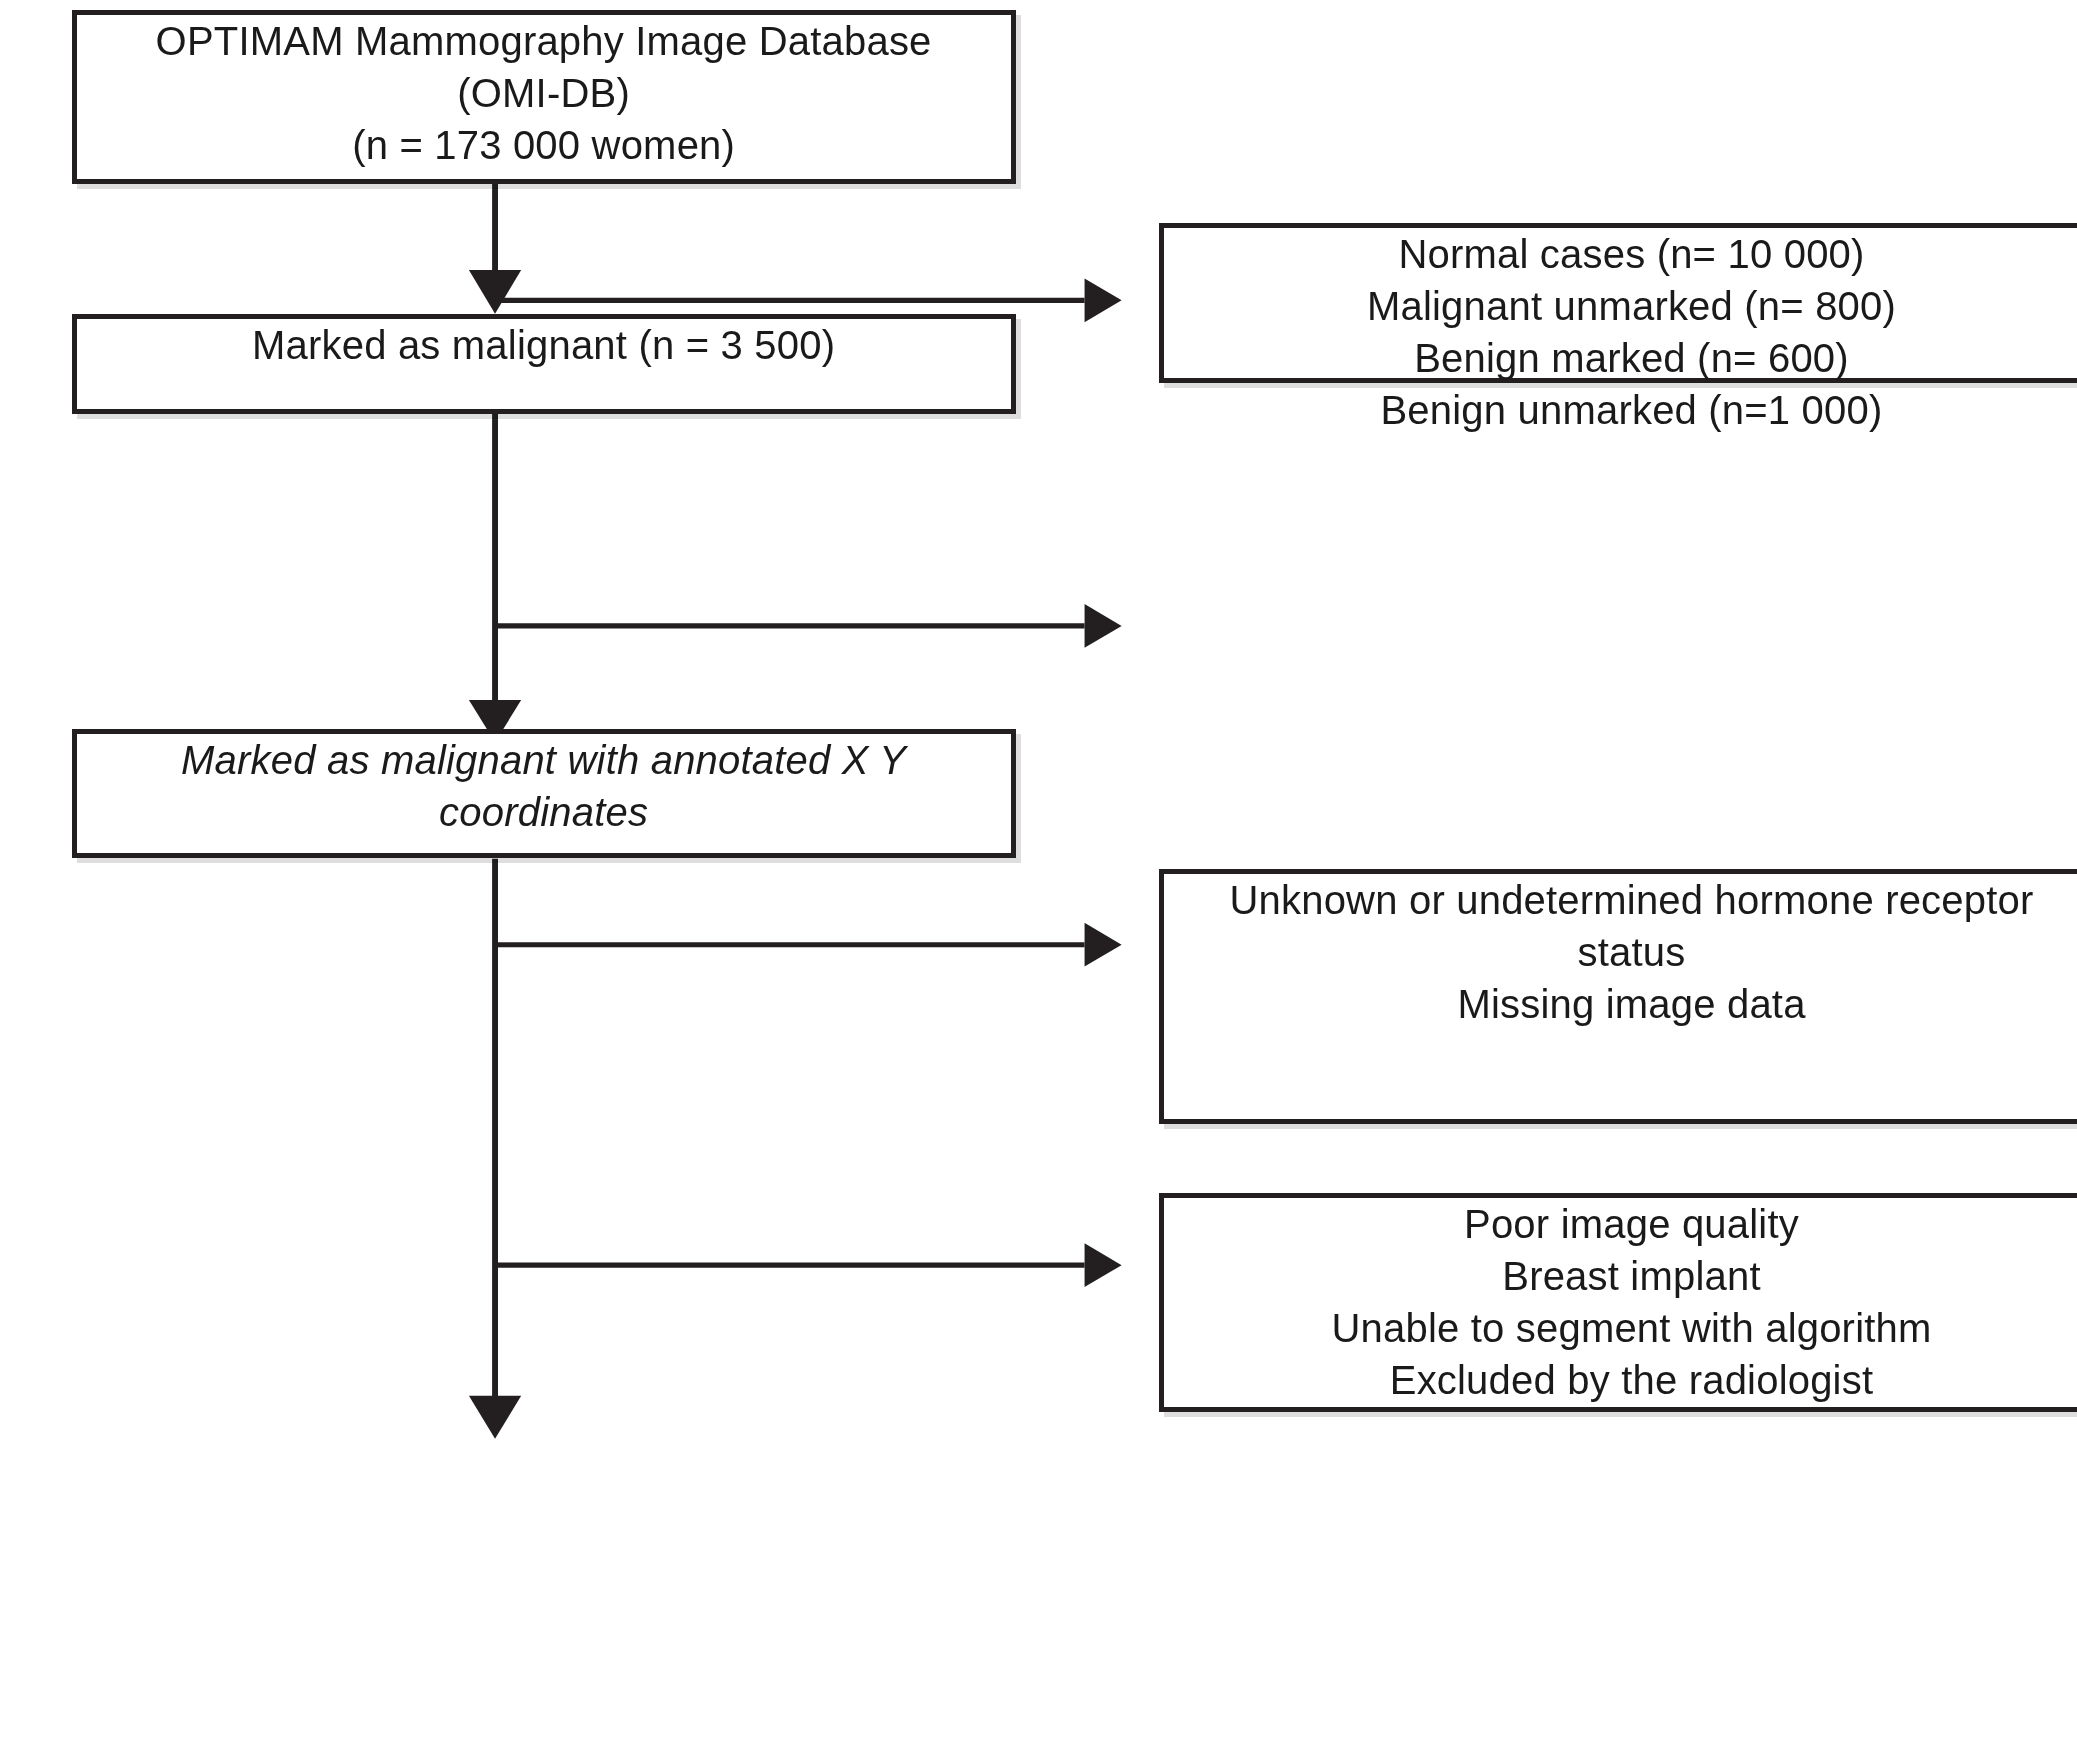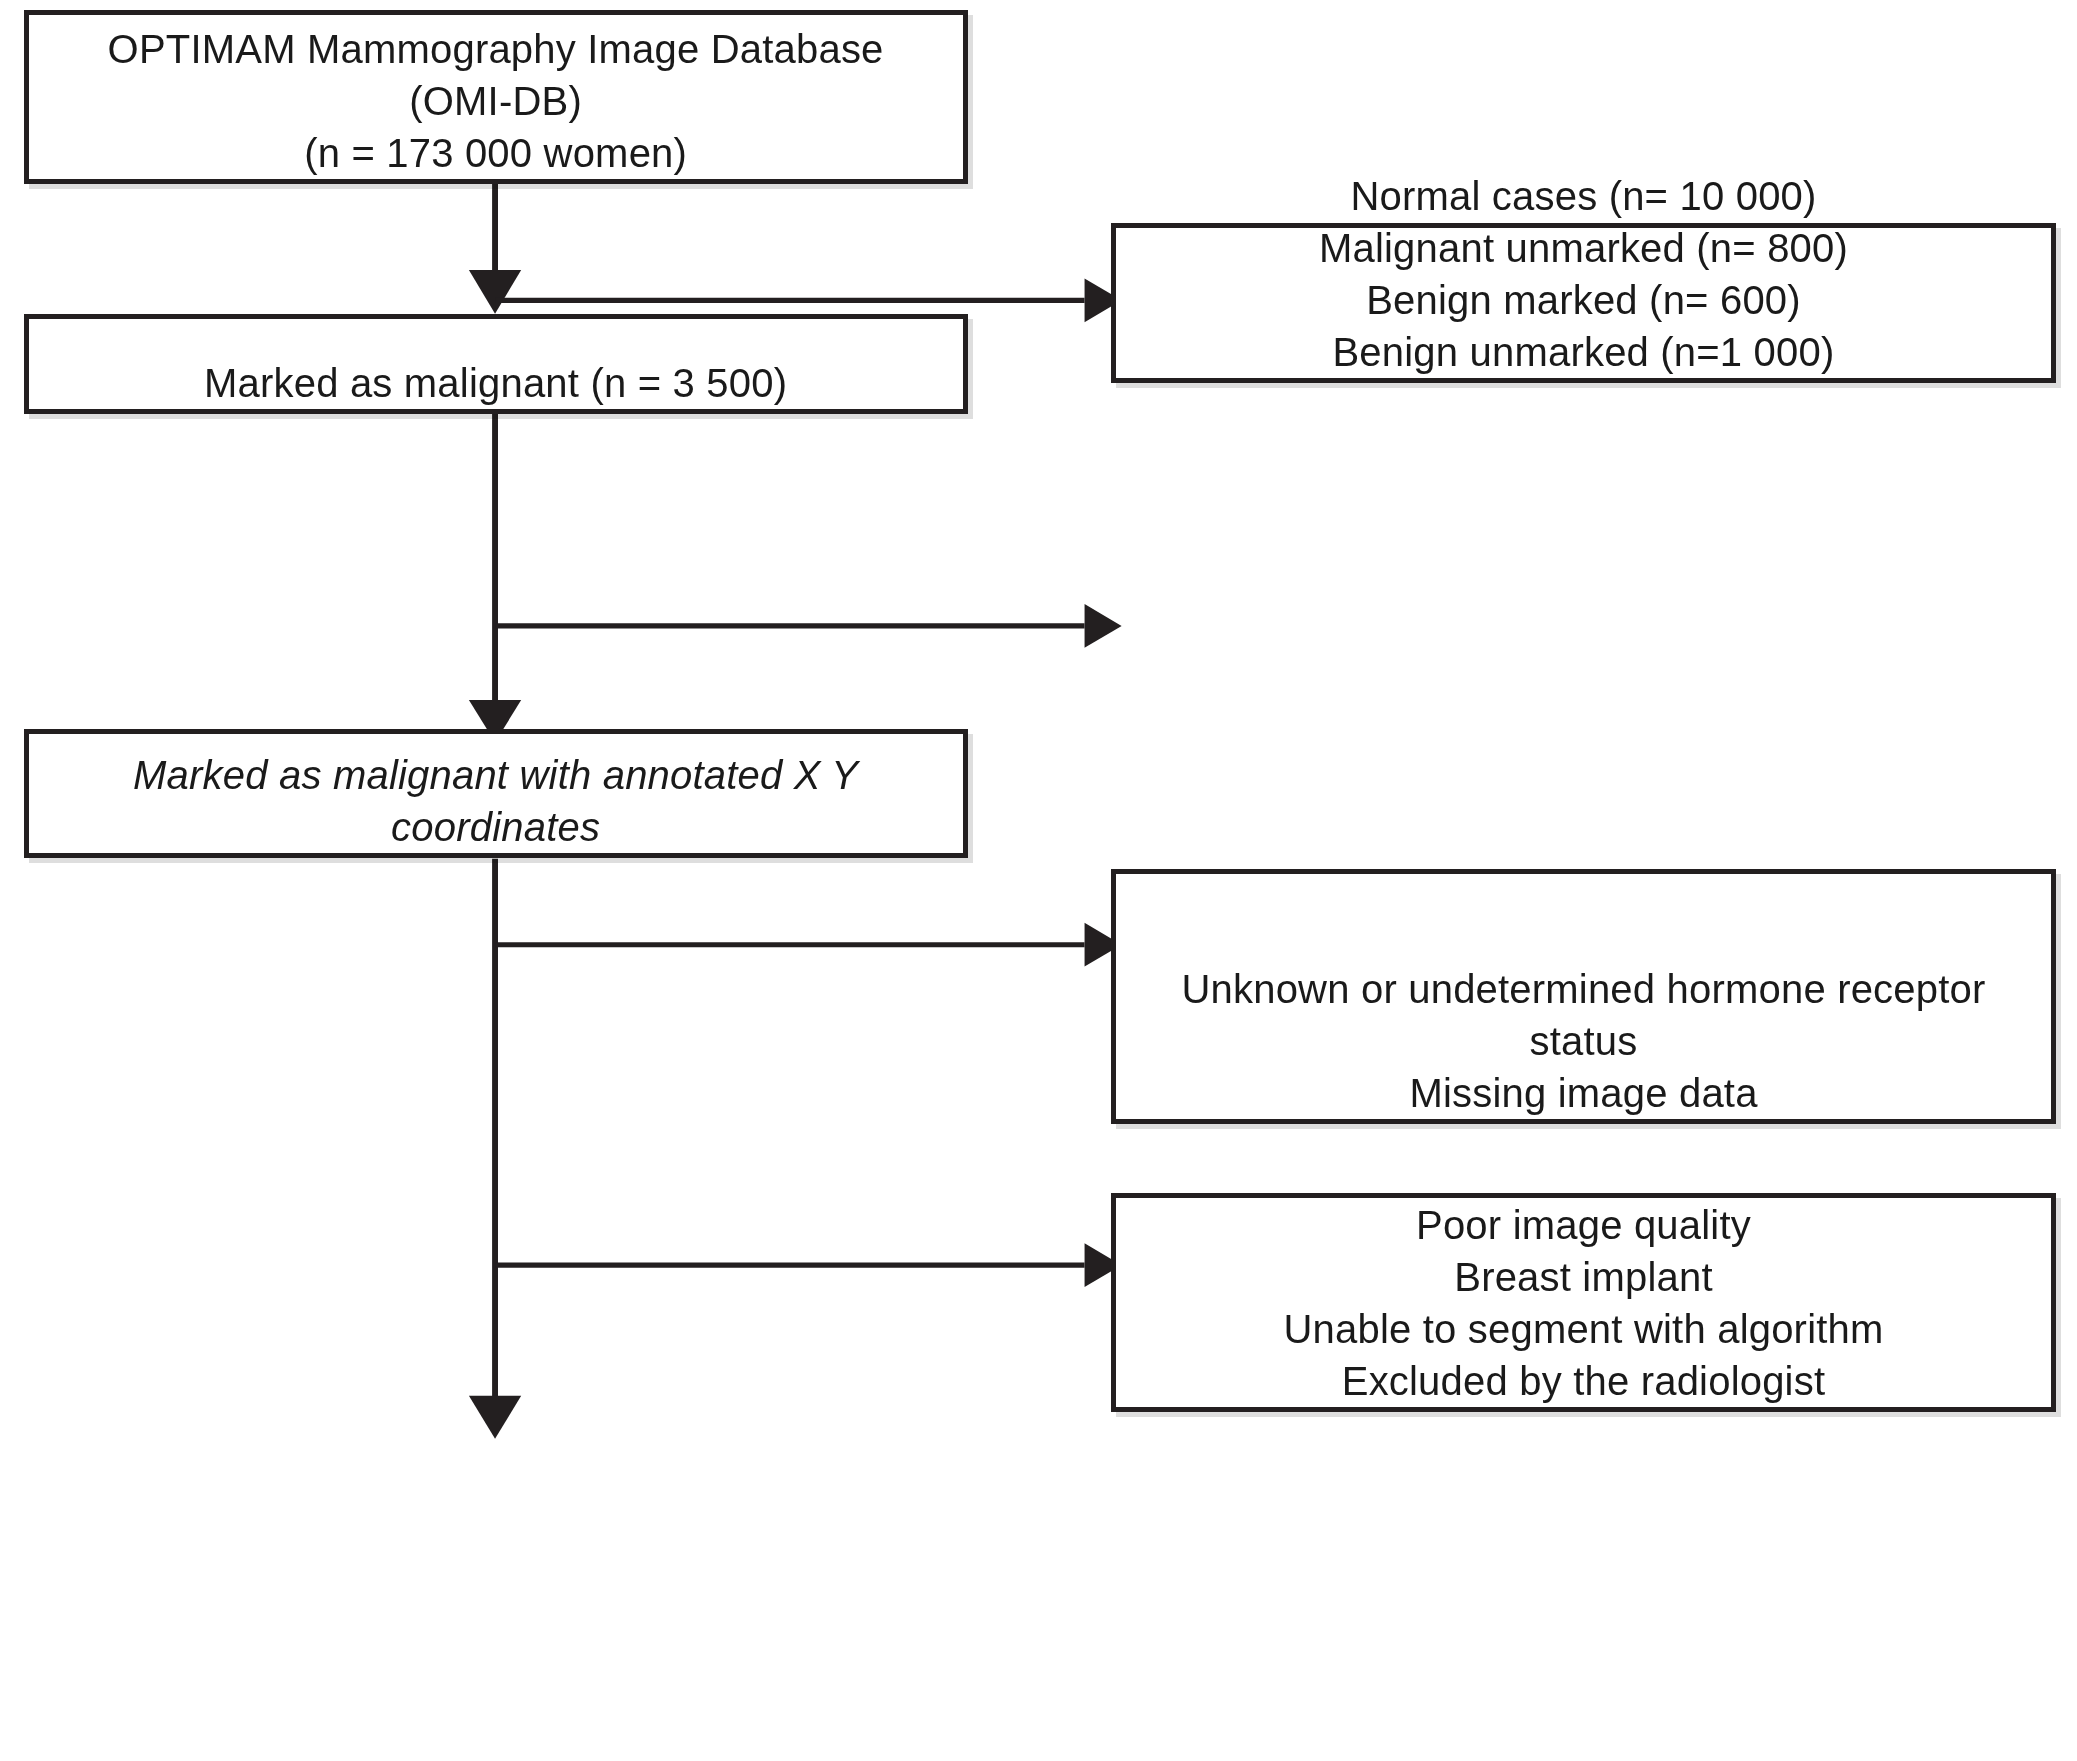--- a/index.html
+++ b/index.html
@@ -16,24 +16,25 @@
     font-family: "Liberation Sans", sans-serif;
     overflow: hidden;
   }
   
   .node {
     position: absolute;
     box-sizing: border-box;
     background: #ffffff;
     border: 5.9px solid #231f20;
     display: flex;
-    align-items: flex-end;
+    align-items: flex-start;
     justify-content: center;
     text-align: center;
     box-shadow: 5px 5px 0 0 rgba(0,0,0,0.13);
+    margin-left: 48px;
   }
   .node .txt {
     font-size: 40px;
     line-height: 1.30;
     color: #1a1a1a;
     letter-spacing: 0.2px;
     white-space: pre-line;
     padding: 0 18.6px;
   }
 

